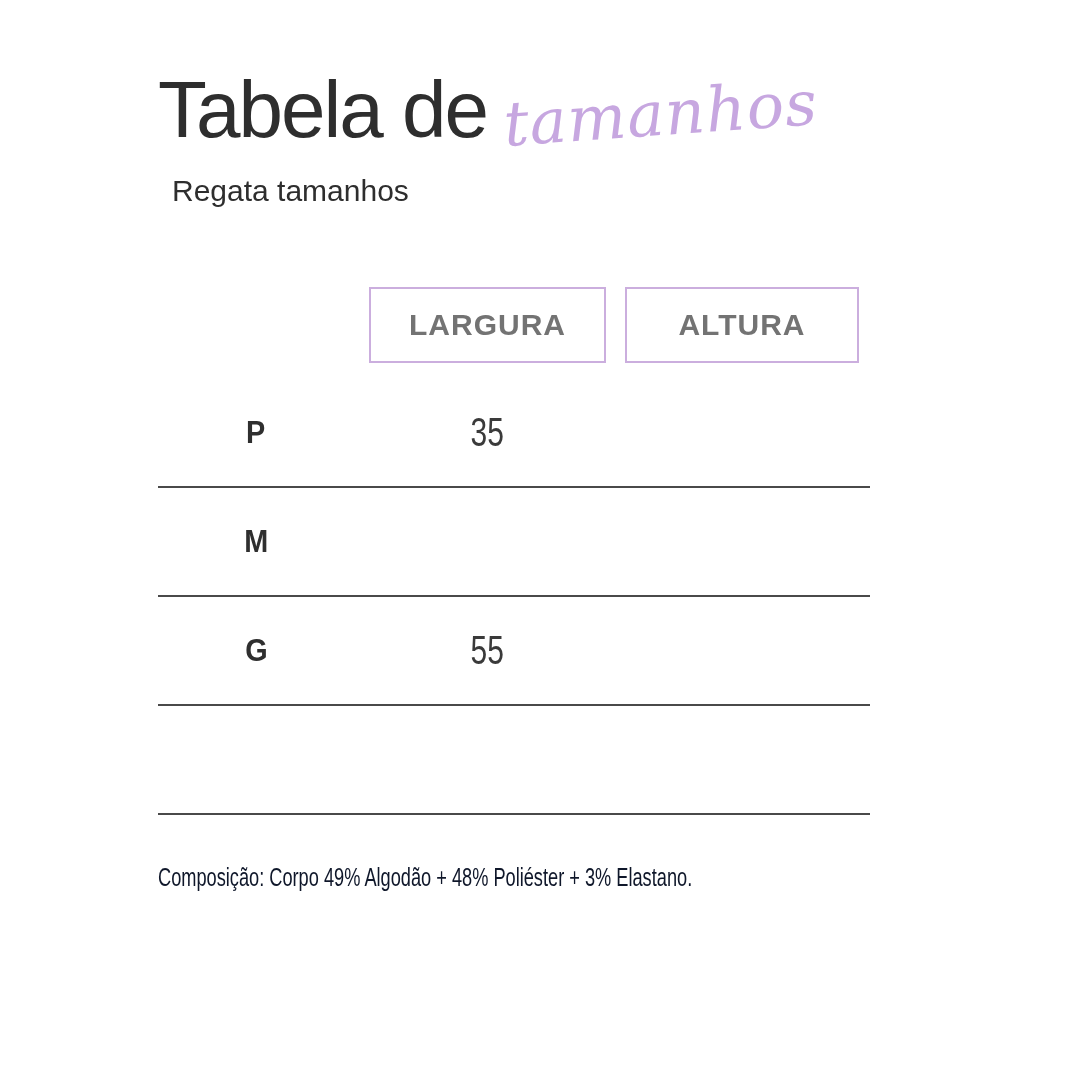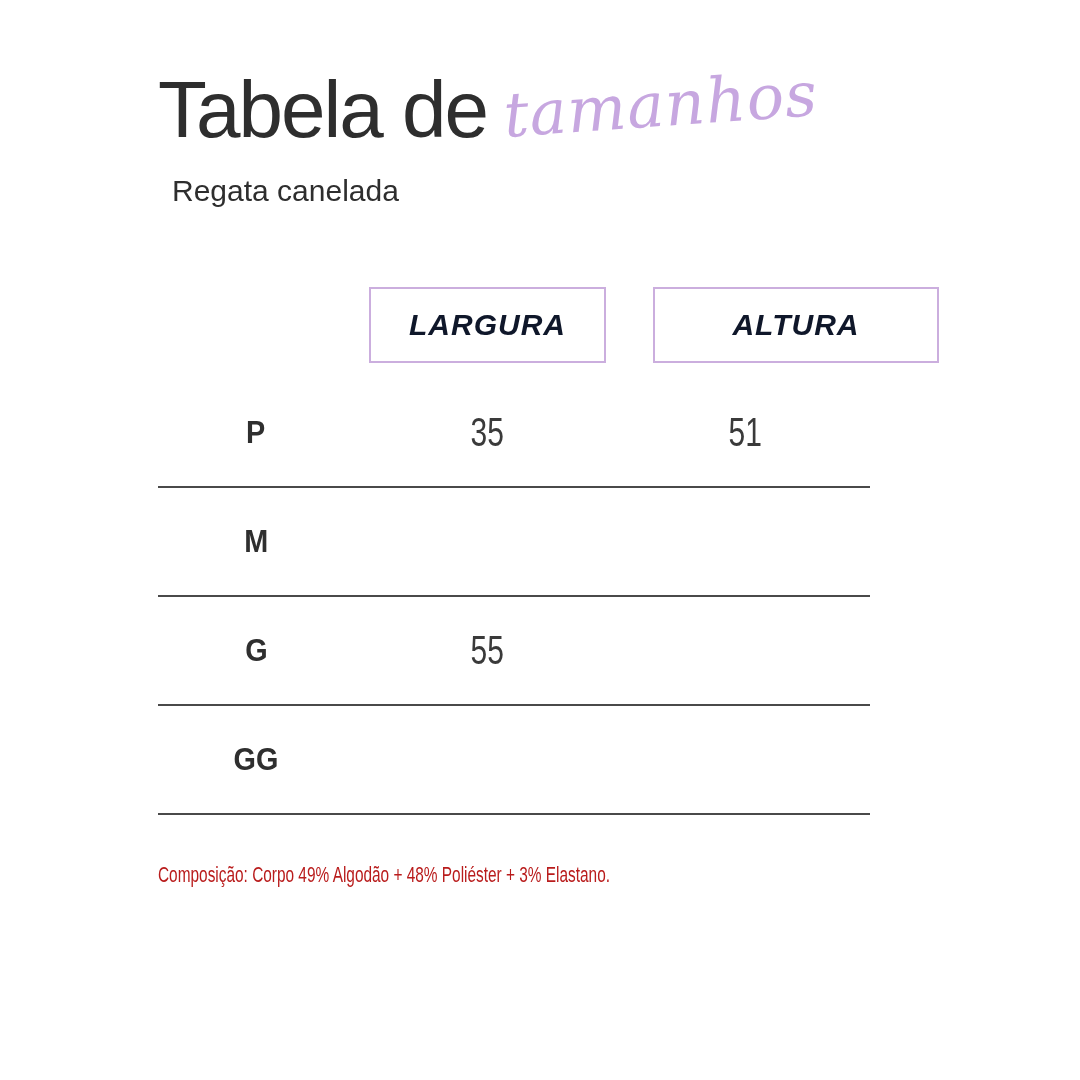--- a/index.html
+++ b/index.html
@@ -16,21 +16,21 @@
     font-family: "Liberation Sans", sans-serif;
     color: #2e2e2e;
   }
 
   
   .title-row {
     position: absolute;
     left: 158px;
     top: 70px;
     display: flex;
-    align-items: flex-start;
+    align-items: center;
     white-space: nowrap;
   }
   .title-main {
     font-size: 80px;
     line-height: 1;
     font-weight: 400;
     letter-spacing: -2px;
     color: #2e2e2e;
   }
   .title-script {
@@ -59,27 +59,26 @@
     top: 287px;
     height: 76px;
     box-sizing: border-box;
     border: 2px solid #cbaede;
     background: #ffffff;
     display: flex;
     align-items: center;
     justify-content: center;
   }
   .col-header.largura { left: 369px; width: 237px; }
-  .col-header.altura  { left: 653px; width: 286px; text-align: right; }
+  .col-header.altura  { left: 625px; width: 234px; text-align: right; }
   .col-header span {
     font-size: 30px;
     font-weight: 700;
     letter-spacing: 1px;
-    color: #0f172a;
-    font-style: italic;
+    color: #737373;
   }
 
   
   .rows {
     position: absolute;
     left: 158px;
     top: 379px;
     width: 712px;
   }
   .row {
@@ -107,83 +106,77 @@
   .cell.num .cond {
     display: inline-block;
     transform: scaleX(0.75);
   }
 
   
   .composition {
     position: absolute;
     left: 158px;
     top: 862px;
-    font-size: 22px;
+    font-size: 26px;
     line-height: 1.2;
-    color: #b91c1c;
+    color: #0f172a;
     white-space: nowrap;
   }
   .composition .cond-comp {
     display: inline-block;
     transform: scaleX(0.70);
     transform-origin: left center;
   }
 </style>
 </head>
 <body>
 
 <div class="sheet">
 
   <div class="title-row">
     <span class="title-main">Tabela de</span>
     <span class="title-script">tamanhos</span>
   </div>
 
-  <div class="subtitle">Regata canelada</div>
+  <div class="subtitle">Regata tamanhos</div>
 
   <div class="col-header largura">
     <span>LARGURA</span>
   </div>
   <div class="col-header altura">
     <span>ALTURA</span>
   </div>
 
   <div class="rows">
 
     <div class="row">
       <div class="cell size">
         <span class="cond">P</span>
       </div>
       <div class="cell num">
         <span class="cond">35</span>
-      </div>
-      <div class="cell num">
-        <span class="cond">51</span>
       </div>
     </div>
 
     <div class="row">
       <div class="cell size">
         <span class="cond">M</span>
       </div>
     </div>
 
     <div class="row">
       <div class="cell size">
         <span class="cond">G</span>
       </div>
       <div class="cell num">
         <span class="cond">55</span>
       </div>
     </div>
 
     <div class="row">
-      <div class="cell size">
-        <span class="cond">GG</span>
-      </div>
     </div>
 
   </div>
 
   <div class="composition">
     <span class="cond-comp">Composição: Corpo 49% Algodão + 48% Poliéster + 3% Elastano.</span>
   </div>
 
 </div>
 

